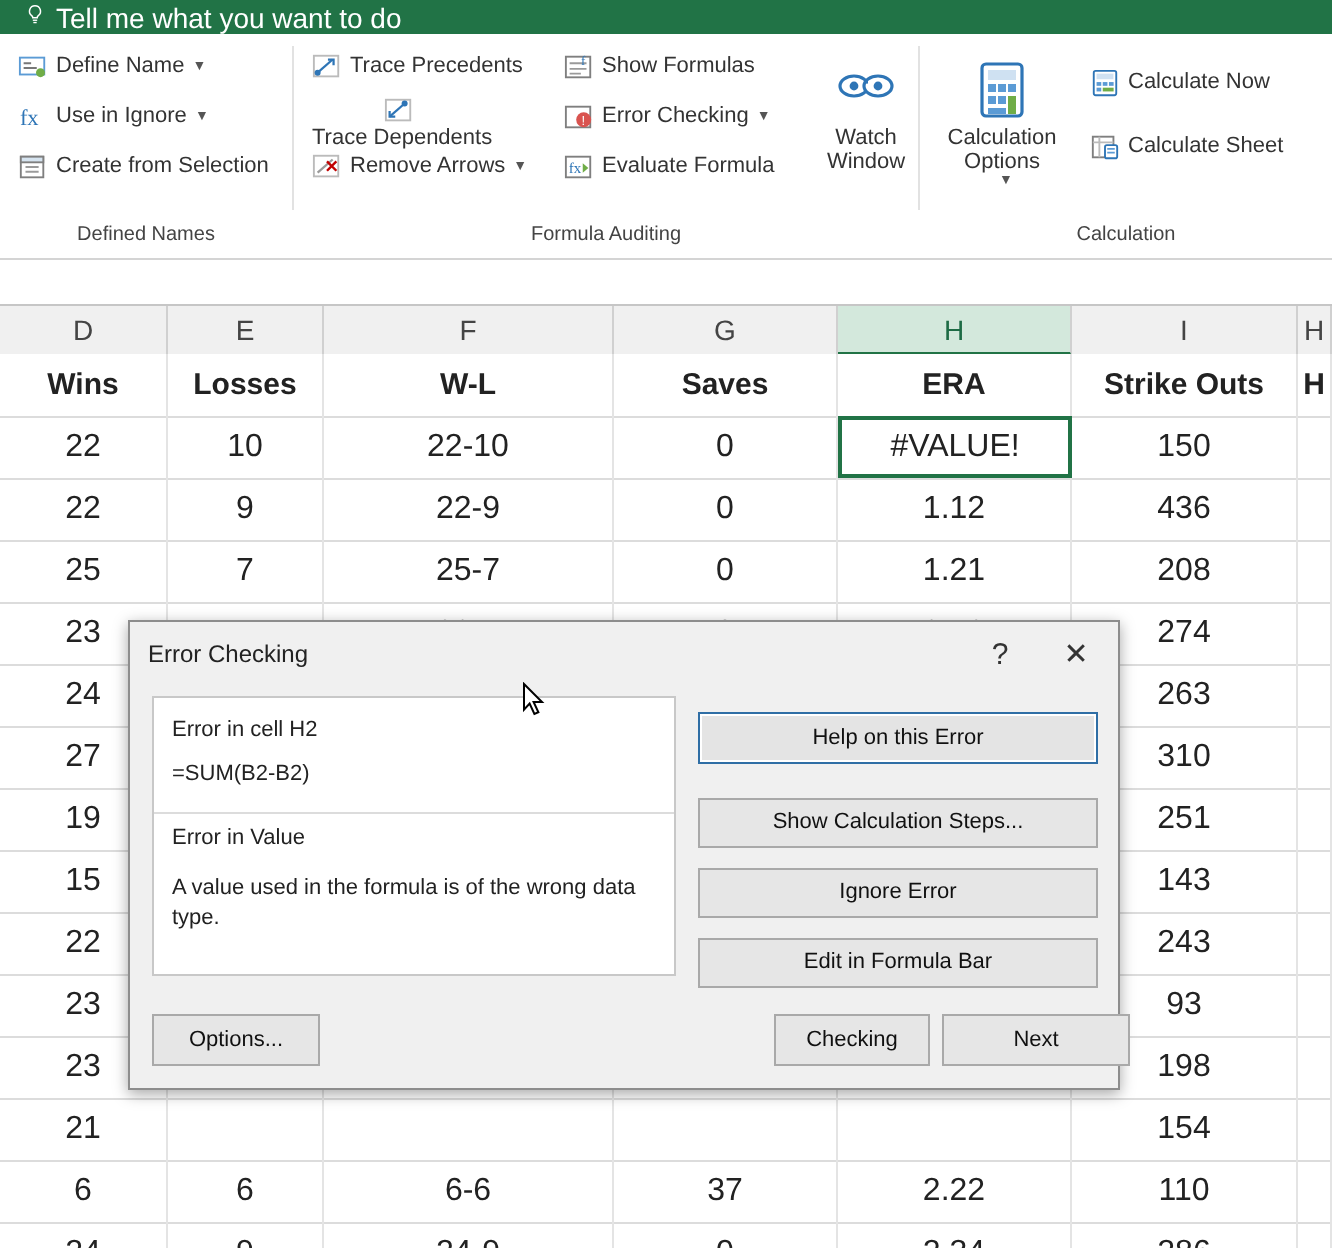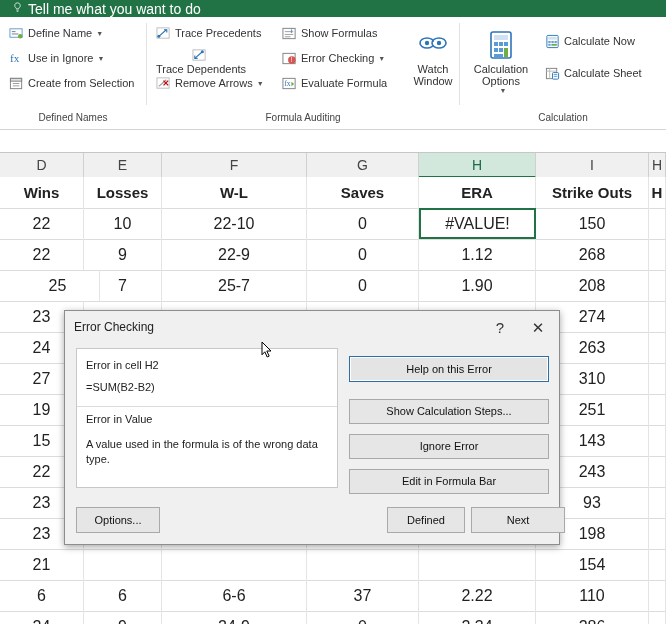--- a/index.html
+++ b/index.html
@@ -479,30 +479,30 @@
     <div class="gcell" style="left:536px; width:113px;">150</div>
     <div class="gcell" style="left:649px; width:17px;"></div>
   </div>
 
   <div class="grow" style="top:62px;">
     <div class="gcell" style="left:0px; width:84px;">22</div>
     <div class="gcell" style="left:84px; width:78px;">9</div>
     <div class="gcell" style="left:162px; width:145px;">22-9</div>
     <div class="gcell" style="left:307px; width:112px;">0</div>
     <div class="gcell" style="left:419px; width:117px;">1.12</div>
-    <div class="gcell" style="left:536px; width:113px;">268</div>
+    <div class="gcell" style="left:536px; width:113px;">436</div>
     <div class="gcell" style="left:649px; width:17px;"></div>
   </div>
 
   <div class="grow" style="top:93px;">
-    <div class="gcell" style="left:16px; width:84px;">25</div>
+    <div class="gcell" style="left:0px; width:84px;">25</div>
     <div class="gcell" style="left:84px; width:78px;">7</div>
     <div class="gcell" style="left:162px; width:145px;">25-7</div>
     <div class="gcell" style="left:307px; width:112px;">0</div>
-    <div class="gcell" style="left:419px; width:117px;">1.90</div>
+    <div class="gcell" style="left:419px; width:117px;">1.21</div>
     <div class="gcell" style="left:536px; width:113px;">208</div>
     <div class="gcell" style="left:649px; width:17px;"></div>
   </div>
 
   <div class="grow" style="top:124px;">
     <div class="gcell" style="left:0px; width:84px;">23</div>
     <div class="gcell" style="left:84px; width:78px;">7</div>
     <div class="gcell" style="left:162px; width:145px;">23-7</div>
     <div class="gcell" style="left:307px; width:112px;">0</div>
     <div class="gcell" style="left:419px; width:117px;">3.12</div>
@@ -635,21 +635,21 @@
     <span>Ignore Error</span>
   </div>
   <div class="dbtn" style="left:284px; top:158px; width:200px; height:25px; line-height:23px;">
     <span>Edit in Formula Bar</span>
   </div>
 
   <div class="dbtn" style="left:11px; top:196px; width:84px; height:26px; line-height:24px;">
     <span>Options...</span>
   </div>
   <div class="dbtn" style="left:322px; top:196px; width:78px; height:26px; line-height:24px;">
-    <span>Defined</span>
+    <span>Checking</span>
   </div>
   <div class="dbtn" style="left:406px; top:196px; width:94px; height:26px; line-height:24px;">
     <span>Next</span>
   </div>
 </div>
 
 <div class="cursor">
   <svg width="12" height="18" viewBox="0 0 12 18">
       <path d="M1 1l9 9h-4.2l2.4 5.1-2 0.9-2.4-5.2L1 13.8z" fill="#ffffff" stroke="#000000" stroke-width="1"></path>
     </svg>

